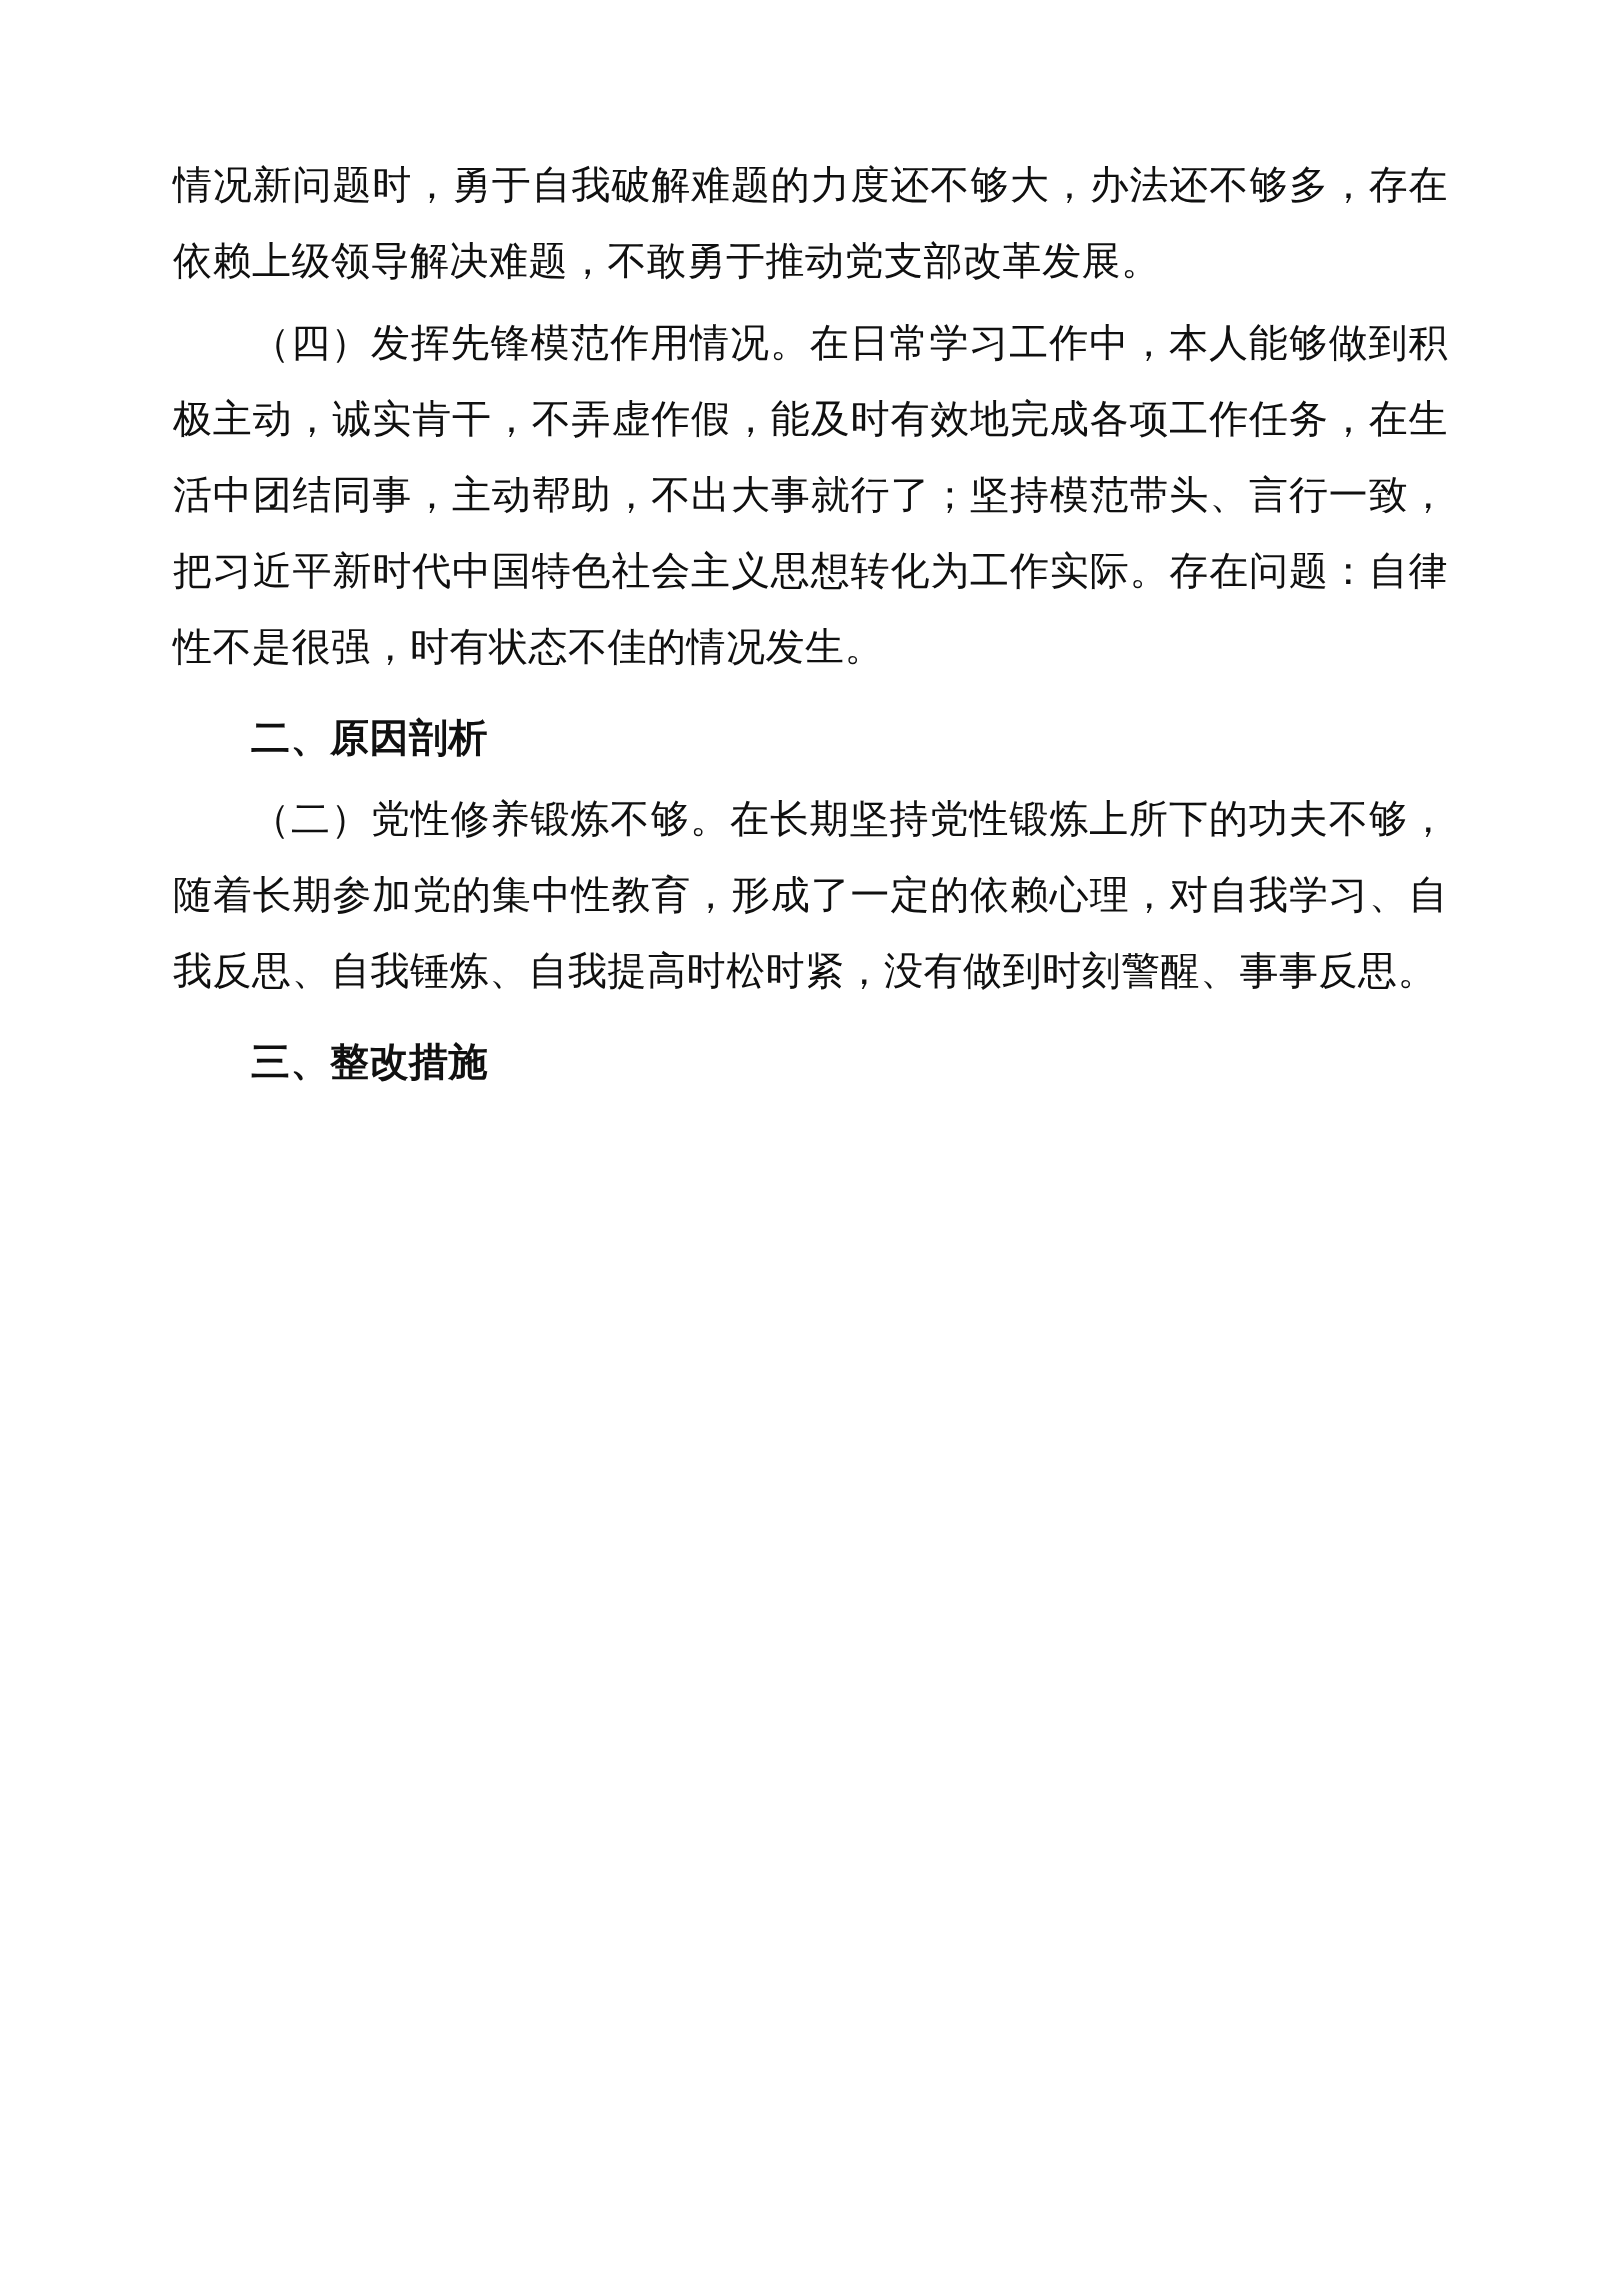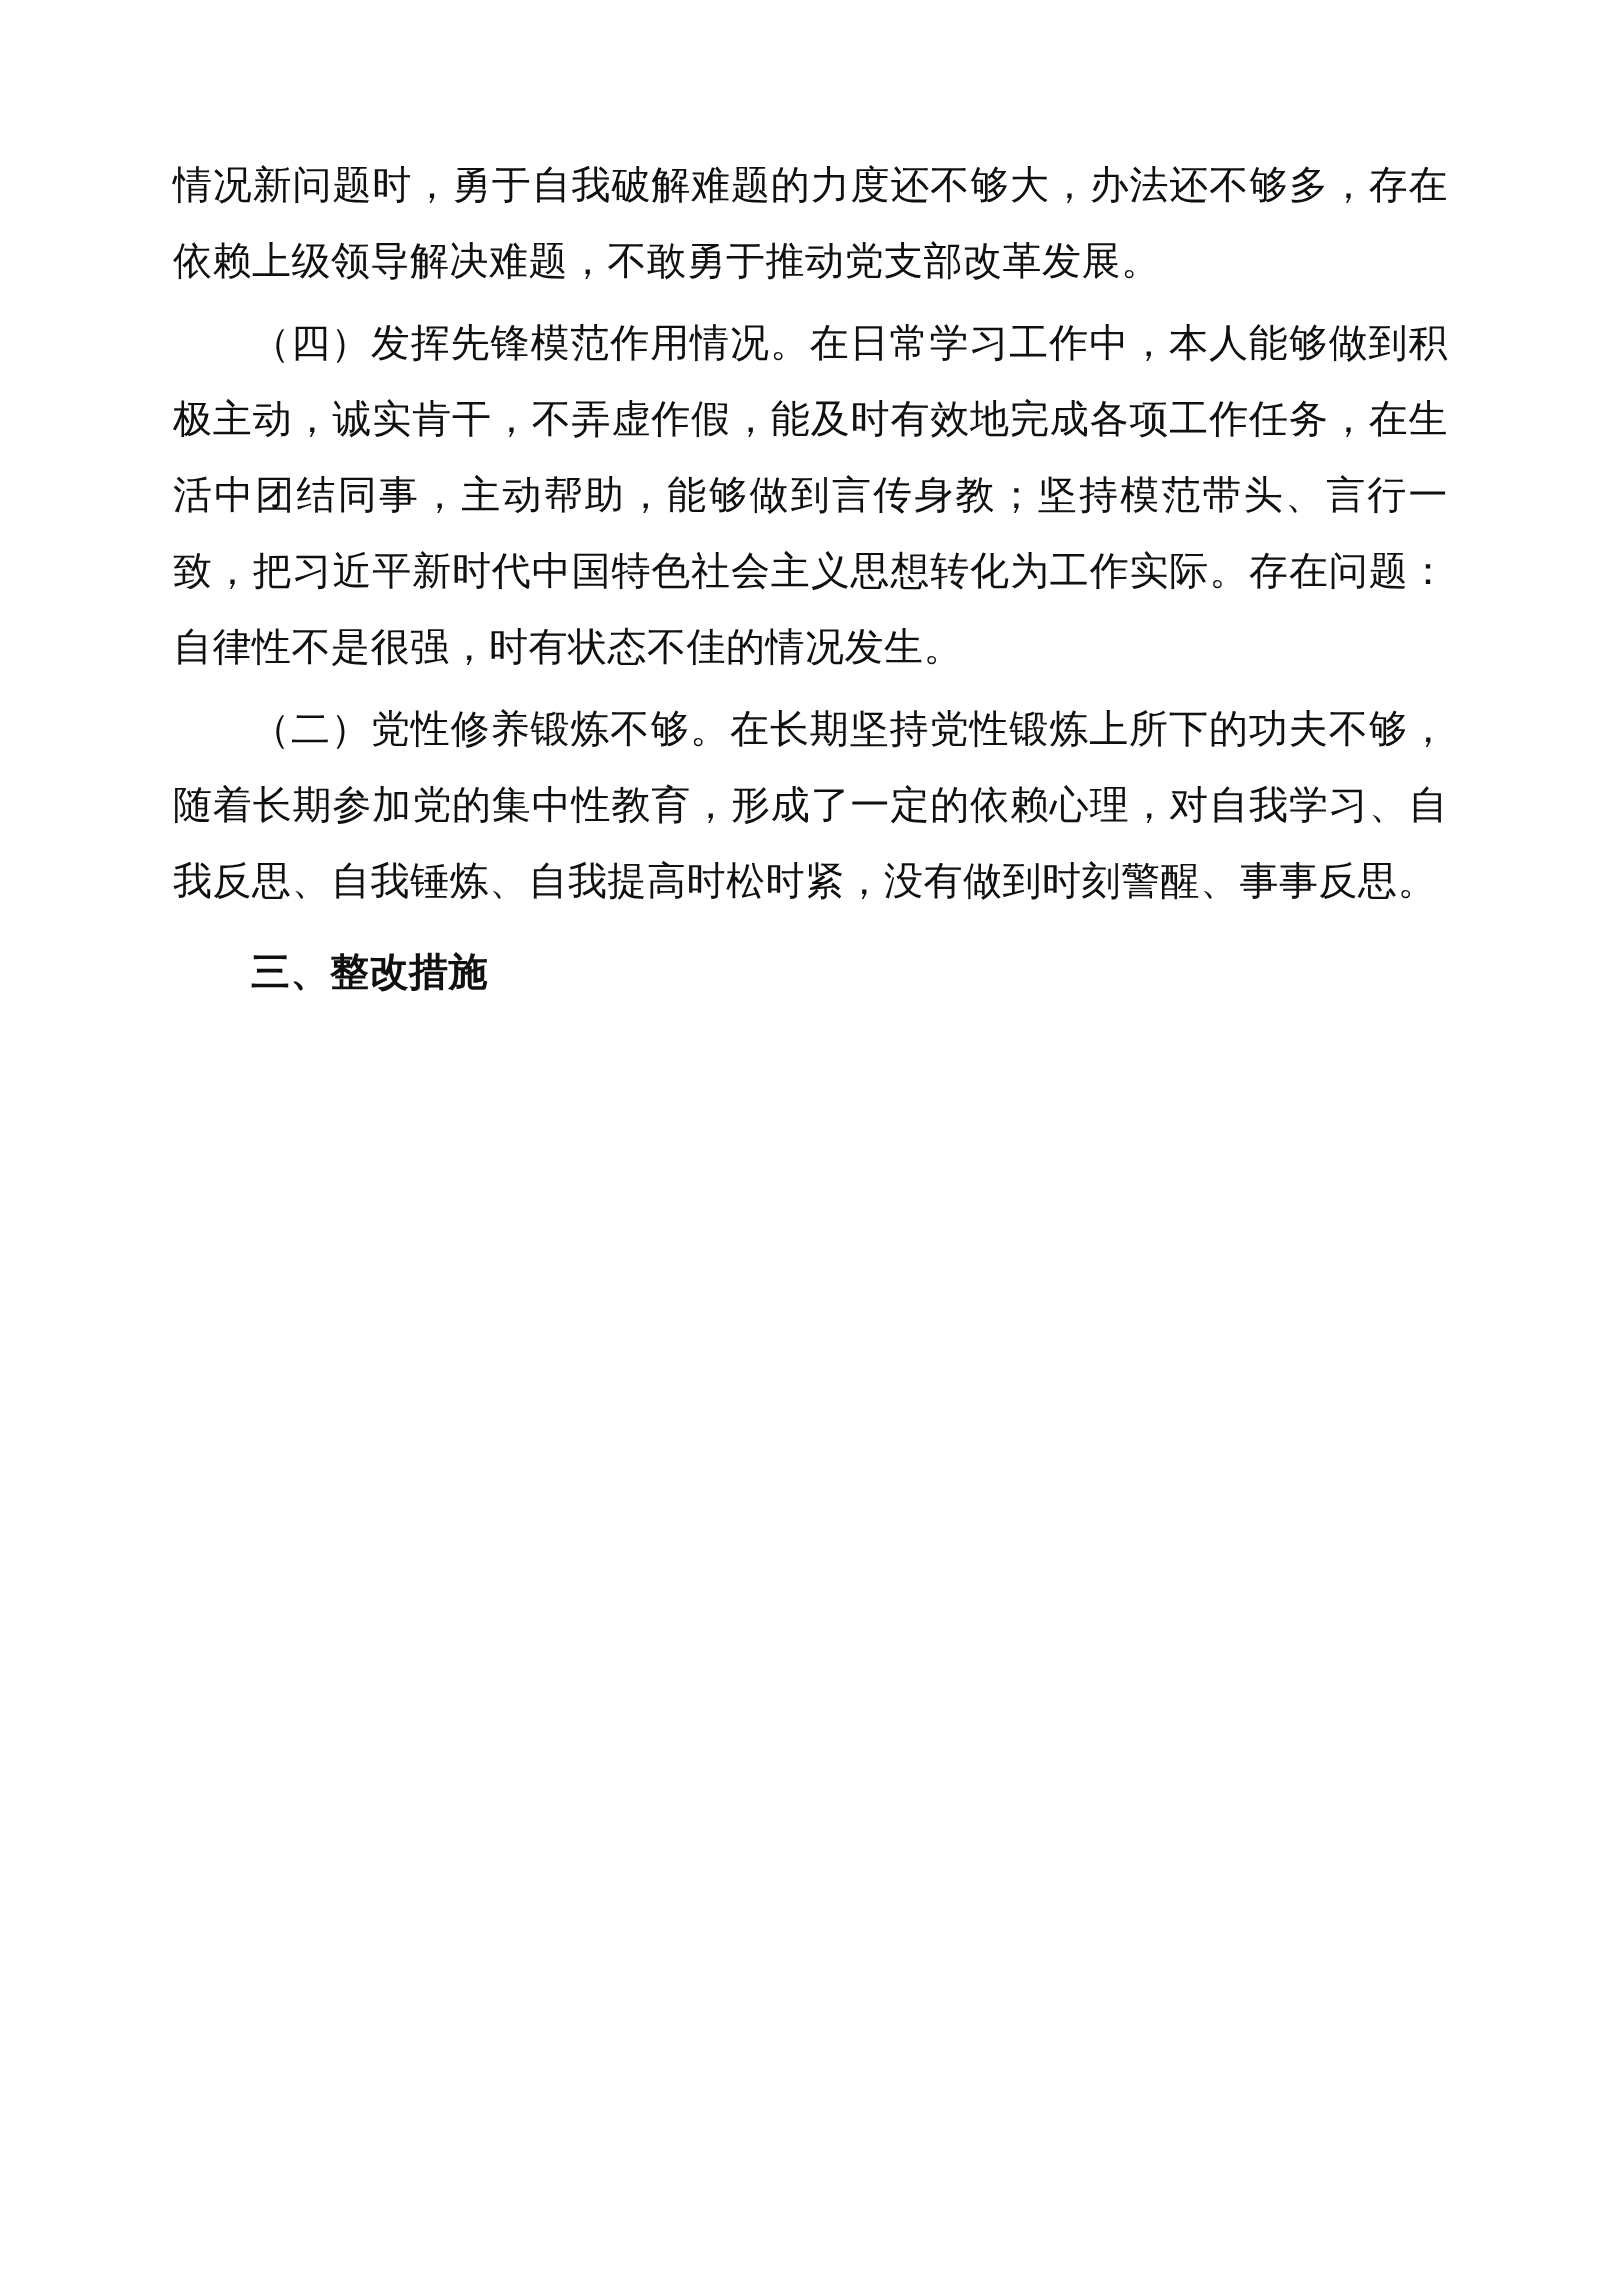--- a/index.html
+++ b/index.html
@@ -45,23 +45,26 @@
 <body>
 
 <div class="page">
   <div class="doc-body">
 
     <p class="para no-indent">
       <span>情况新问题时，勇于自我破解难题的力度还不够大，办法还不够多，存在依赖上级领导解决难题，不敢勇于推动党支部改革发展。</span>
     </p>
 
     <p class="para">
-      <span class="bold-lead">（四）发挥先锋模范作用情况。</span><span>在日常学习工作中，本人能够做到积极主动，诚实肯干，不弄虚作假，能及时有效地完成各项工作任务，在生活中团结同事，主动帮助，能够做到言传身教；坚持模范带头、言行一致，把习近平新时代中国特色社会主义思想转化为工作实际。存在问题：自律性不是很强，时有状态不佳的情况发生。</span>
+      <span class="bold-lead">（四）发挥先锋模范作用情况。</span><span>在日常学习工作中，本人能够做到积极主动，诚实肯干，不弄虚作假，能及时有效地完成各项工作任务，在生活中团结同事，主动帮助，不出大事就行了；坚持模范带头、言行一致，把习近平新时代中国特色社会主义思想转化为工作实际。存在问题：自律性不是很强，时有状态不佳的情况发生。</span>
     </p>
 
+    <p class="heading">
+      <span>二、原因剖析</span>
+    </p>
 
 
     <p class="para">
       <span class="bold-lead">（二）党性修养锻炼不够。</span><span>在长期坚持党性锻炼上所下的功夫不够，随着长期参加党的集中性教育，形成了一定的依赖心理，对自我学习、自我反思、自我锤炼、自我提高时松时紧，没有做到时刻警醒、事事反思。</span>
     </p>
 
 
     <p class="heading">
       <span>三、整改措施</span>
     </p>

